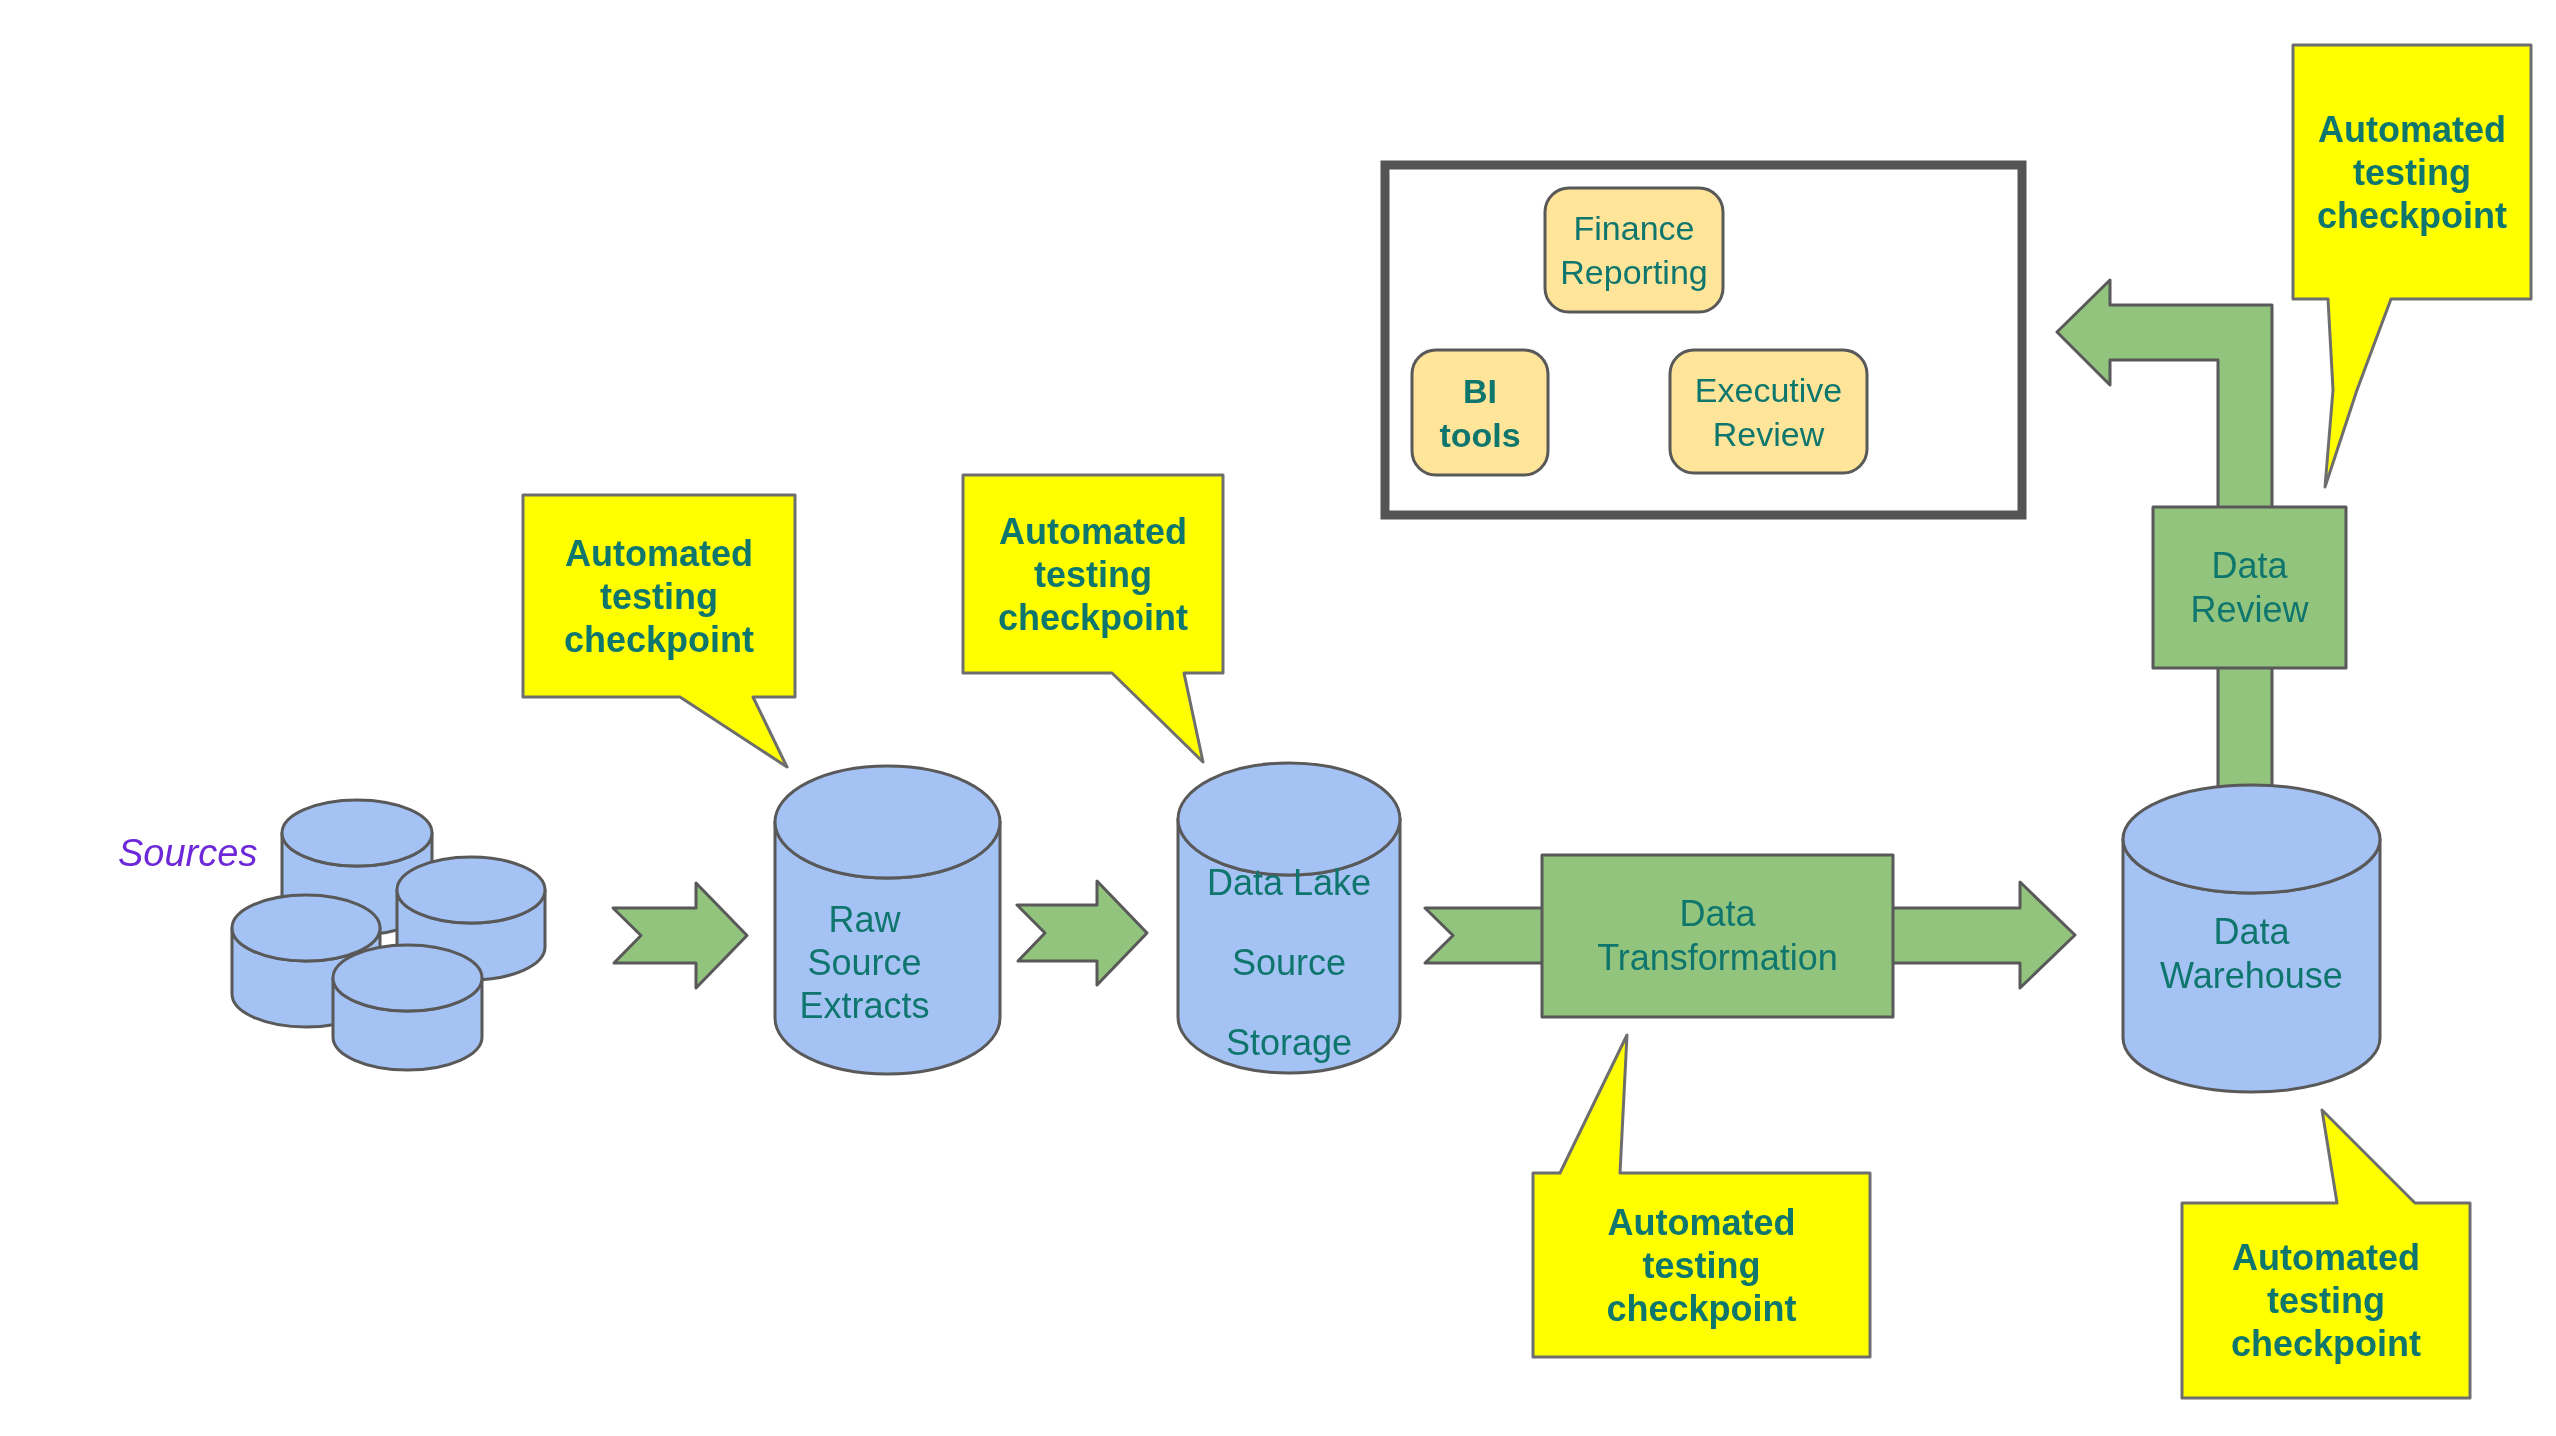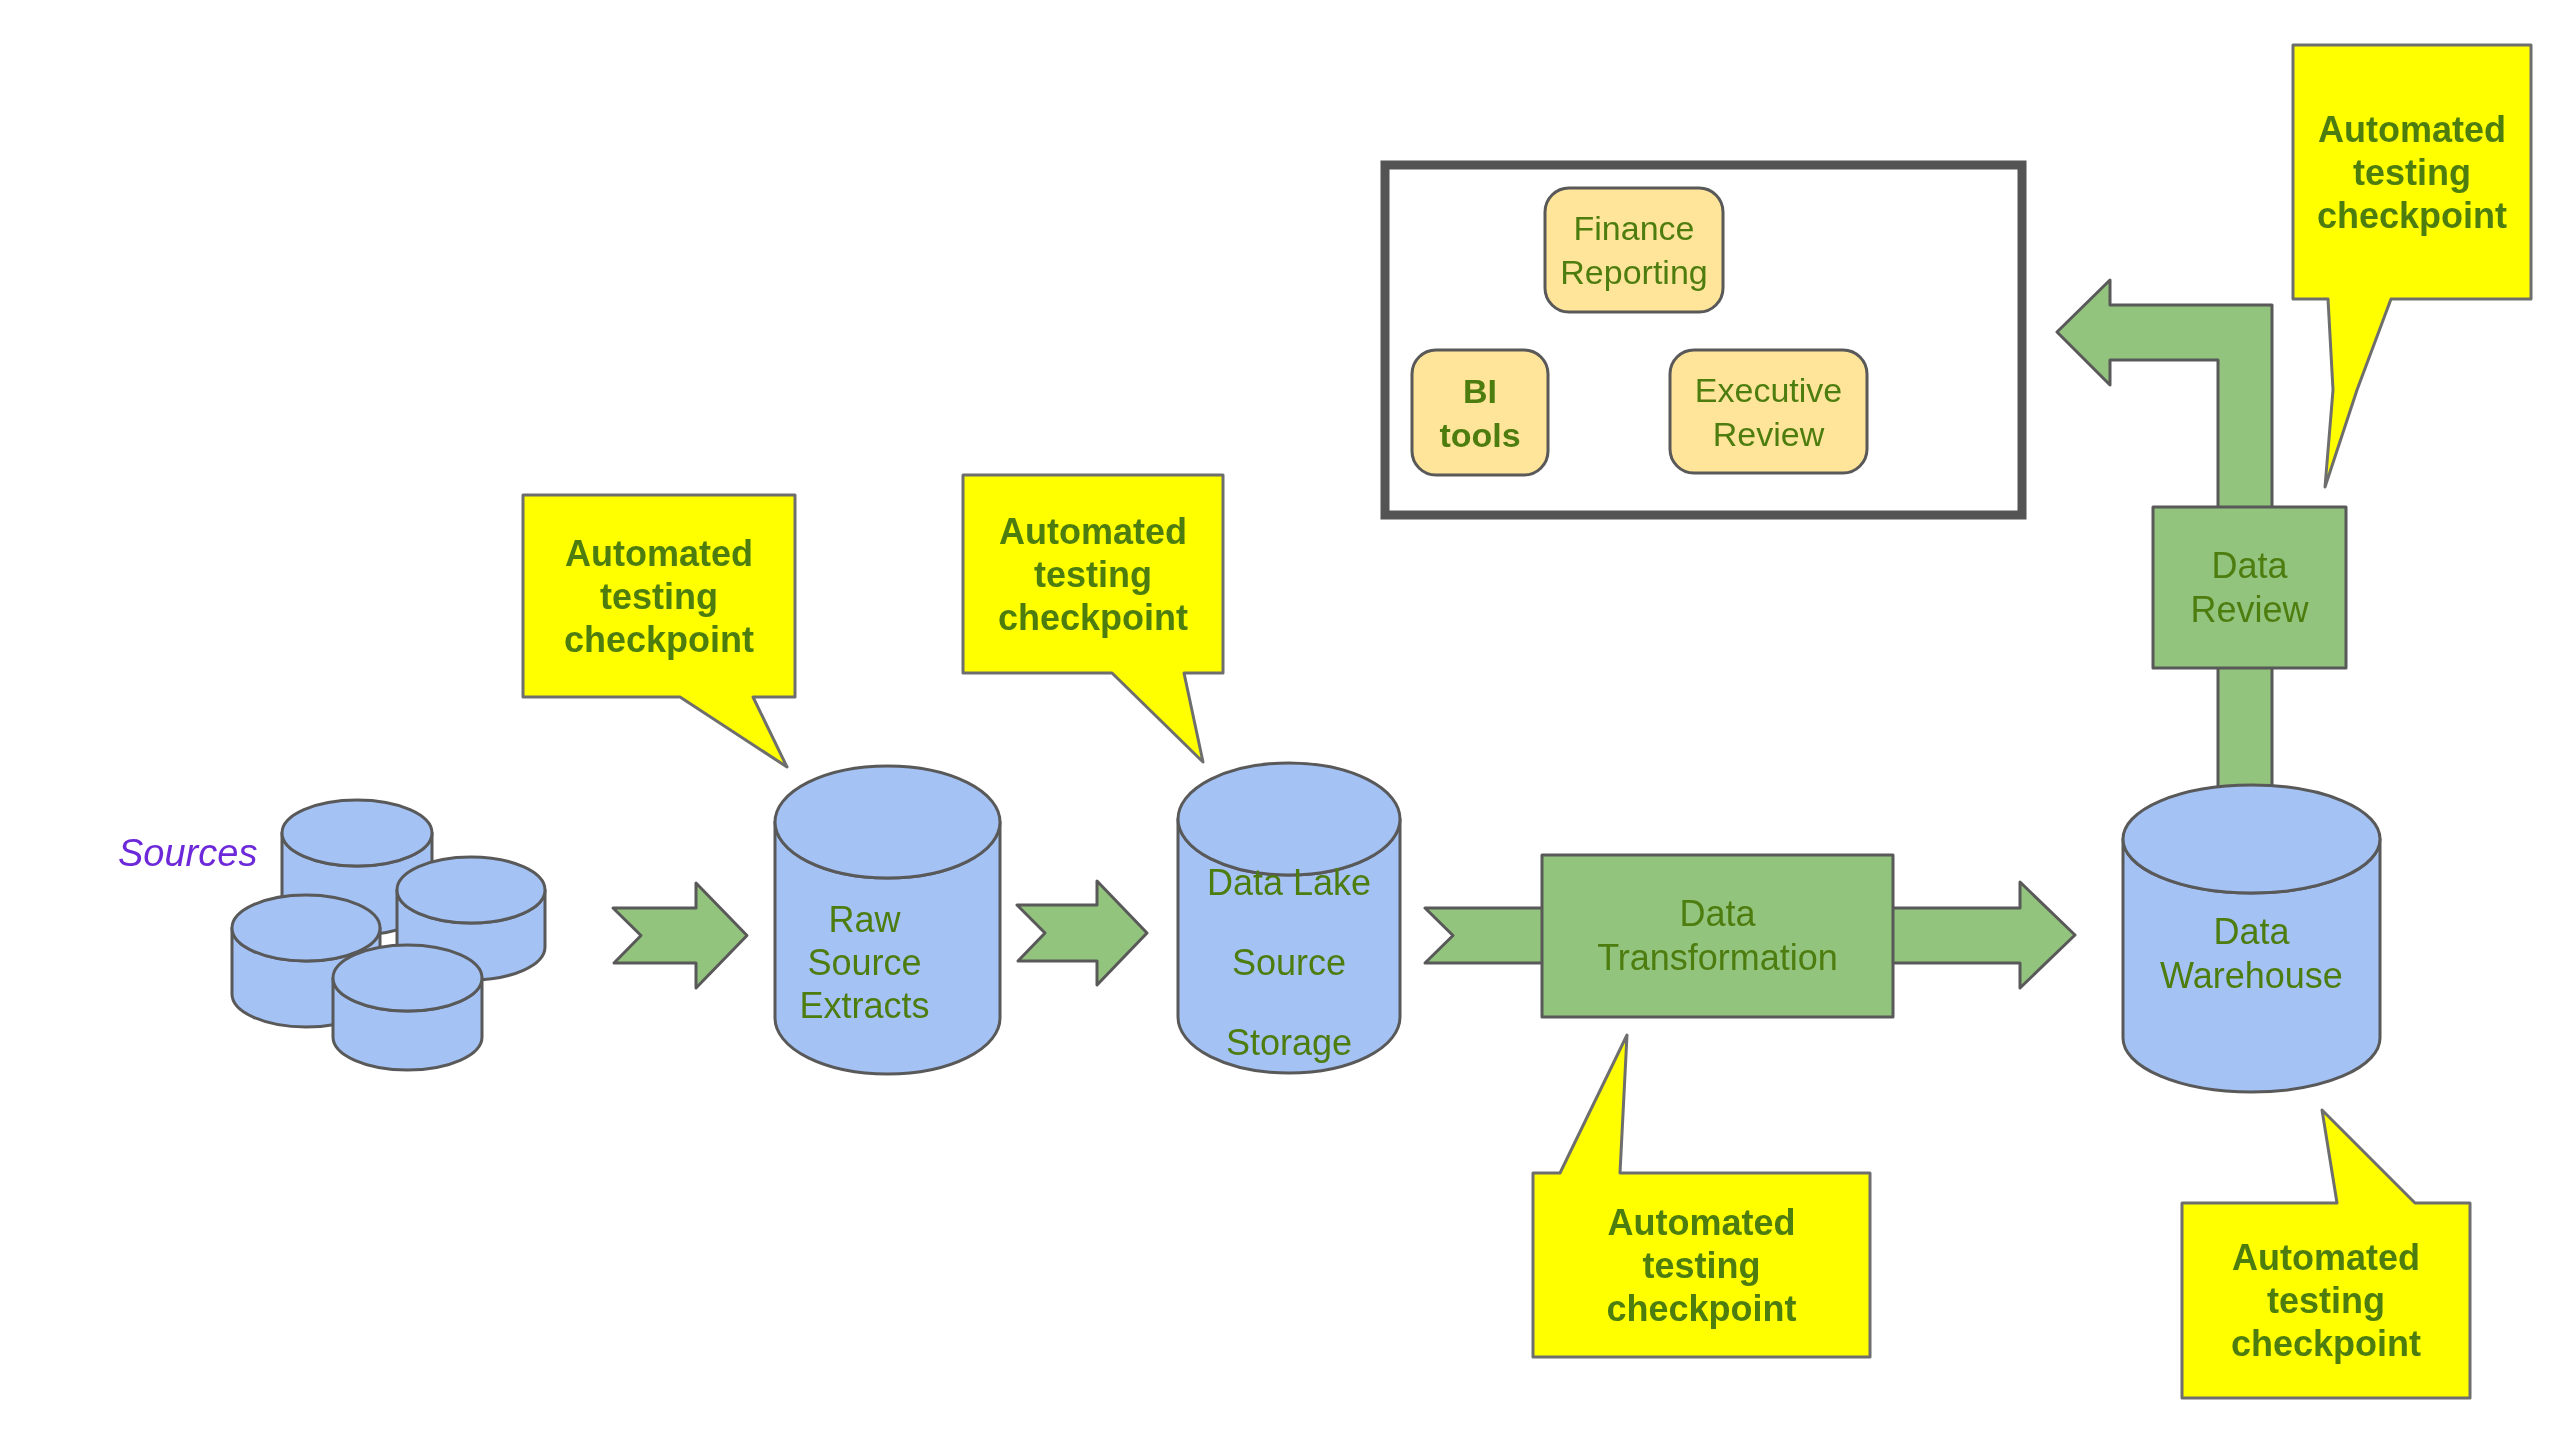--- a/index.html
+++ b/index.html
@@ -5,21 +5,21 @@
   html,body{margin:0;padding:0;background:#ffffff;}
   #canvas{
     position:relative;width:2556px;height:1436px;background:#ffffff;
     font-family:"Liberation Sans",sans-serif;overflow:hidden;
   }
   #shapes{position:absolute;left:0;top:0;}
   .s{stroke:#595959;stroke-width:3;stroke-linejoin:round;}
   .callout-s{stroke:#6e6e6e;stroke-width:3;stroke-linejoin:round;}
   .container-box{stroke:#545454;stroke-width:9;}
   .label{
-    position:absolute;color:#4d7c0f;text-align:center;
+    position:absolute;color:#0f766e;text-align:center;
     display:flex;flex-direction:column;justify-content:center;
     font-size:36px;line-height:43px;
   }
   .label span{display:block;}
   .two-line{line-height:44px;border-radius:19px;}
   .callout-label{font-weight:700;font-size:36px;line-height:43px;}
   .report-label{font-size:34px;line-height:44px;}
   .sources-label{
     position:absolute;font-style:italic;font-size:38px;line-height:44px;
     text-align:left;display:block;color:#6d28d9;

